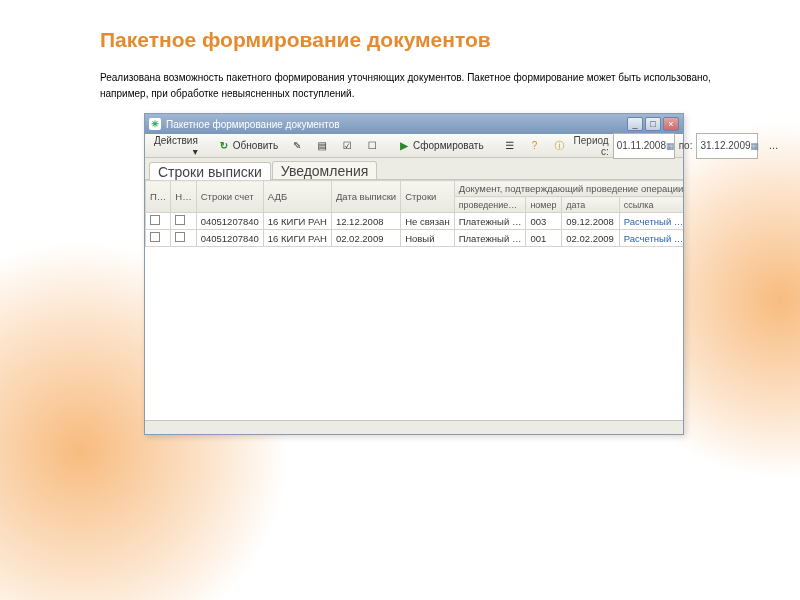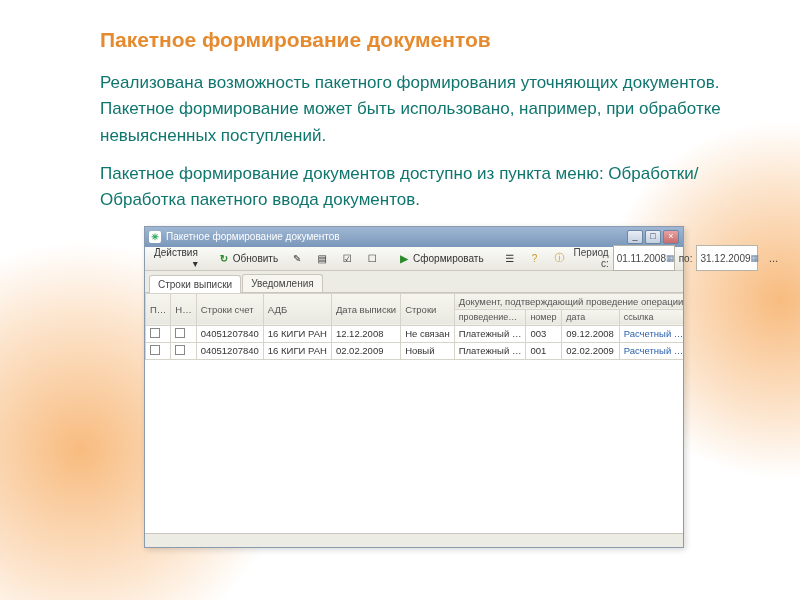--- a/index.html
+++ b/index.html
@@ -21,22 +21,22 @@
   .glow1 { left: -130px; top: 240px; }
   .glow2 { right: -160px; top: 120px; width:360px; height:360px;}
   .content { position: relative; z-index: 1; padding: 28px 72px 0 100px; }
   h1 {
     color: #e58a2e;
     font-size: 21px;
     font-weight: bold;
     margin-bottom: 18px;
   }
   p.desc {
-    color: #0f766e;
-    font-size: 17px;
+    color: #000000;
+    font-size: 10px;
     line-height: 1.55;
     margin-bottom: 12px;
   }
   
   .win-wrap {
     margin: 8px auto 0;
     width: 540px;
     position: relative;
     z-index: 2;
   }
@@ -88,21 +88,21 @@
     width:62px;height:16px;border:1px solid #b6b4a9;background:#fff;font-size:10px;
     padding:12px 3px;display:flex;align-items:center;justify-content:space-between;
   }
   .date-in .cal{color:#6b85a3;font-size:9px;}
   .tabs{
     height:22px;background:#ecebe4;border-bottom:1px solid #c9c7bd;
     display:flex;align-items:flex-end;padding-left:4px;gap:1px;
   }
   .tab{
     height:18px;padding:0 8px;border:1px solid #c9c7bd;border-bottom:none;
-    background:#f6f5ef;border-radius:3px 3px 0 0;font-size:10px;color:#444;
+    background:#f6f5ef;border-radius:3px 3px 0 0;font-size:14px;color:#444;
     display:flex;align-items:center;
   }
   .tab.active{background:#fff;position:relative;top:1px;}
   .grid-area{background:#fff;height:240px;overflow:auto;}
   table.grid{border-collapse:collapse;width:100%;font-size:9.5px;color:#333;}
   .grid th,.grid td{
     border:1px solid #d6d4ca;padding:2px 4px;text-align:left;
     white-space:nowrap;overflow:hidden;
   }
   .grid thead th{
@@ -117,21 +117,20 @@
 </style>
 </head>
 <body>
 
 <div class="bg-glow glow1"></div>
 <div class="bg-glow glow2"></div>
 
 <div class="content">
   <h1>Пакетное формирование документов</h1>
   <p class="desc">Реализована возможность пакетного формирования уточняющих документов. Пакетное формирование может быть использовано, например, при обработке невыясненных поступлений.</p>
-  <p class="desc">Пакетное формирование документов доступно из пункта меню: Обработки/Обработка пакетного ввода документов.</p>
 
   <div class="win-wrap">
     <div class="win">
 
       <div class="titlebar">
         <span class="ico">✳</span>
         <span>Пакетное формирование документов</span>
         <span class="spacer"></span>
         <span class="tb-btn">_</span>
         <span class="tb-btn">□</span>

